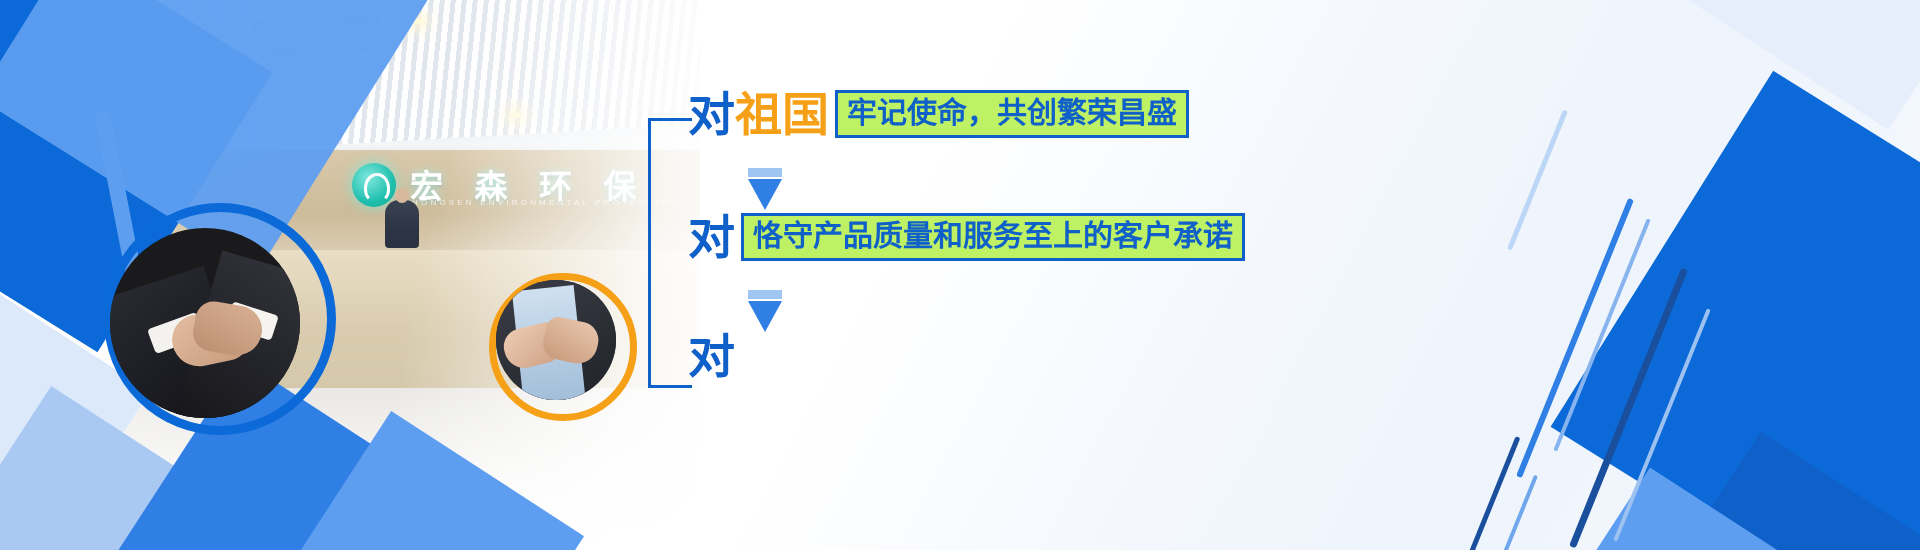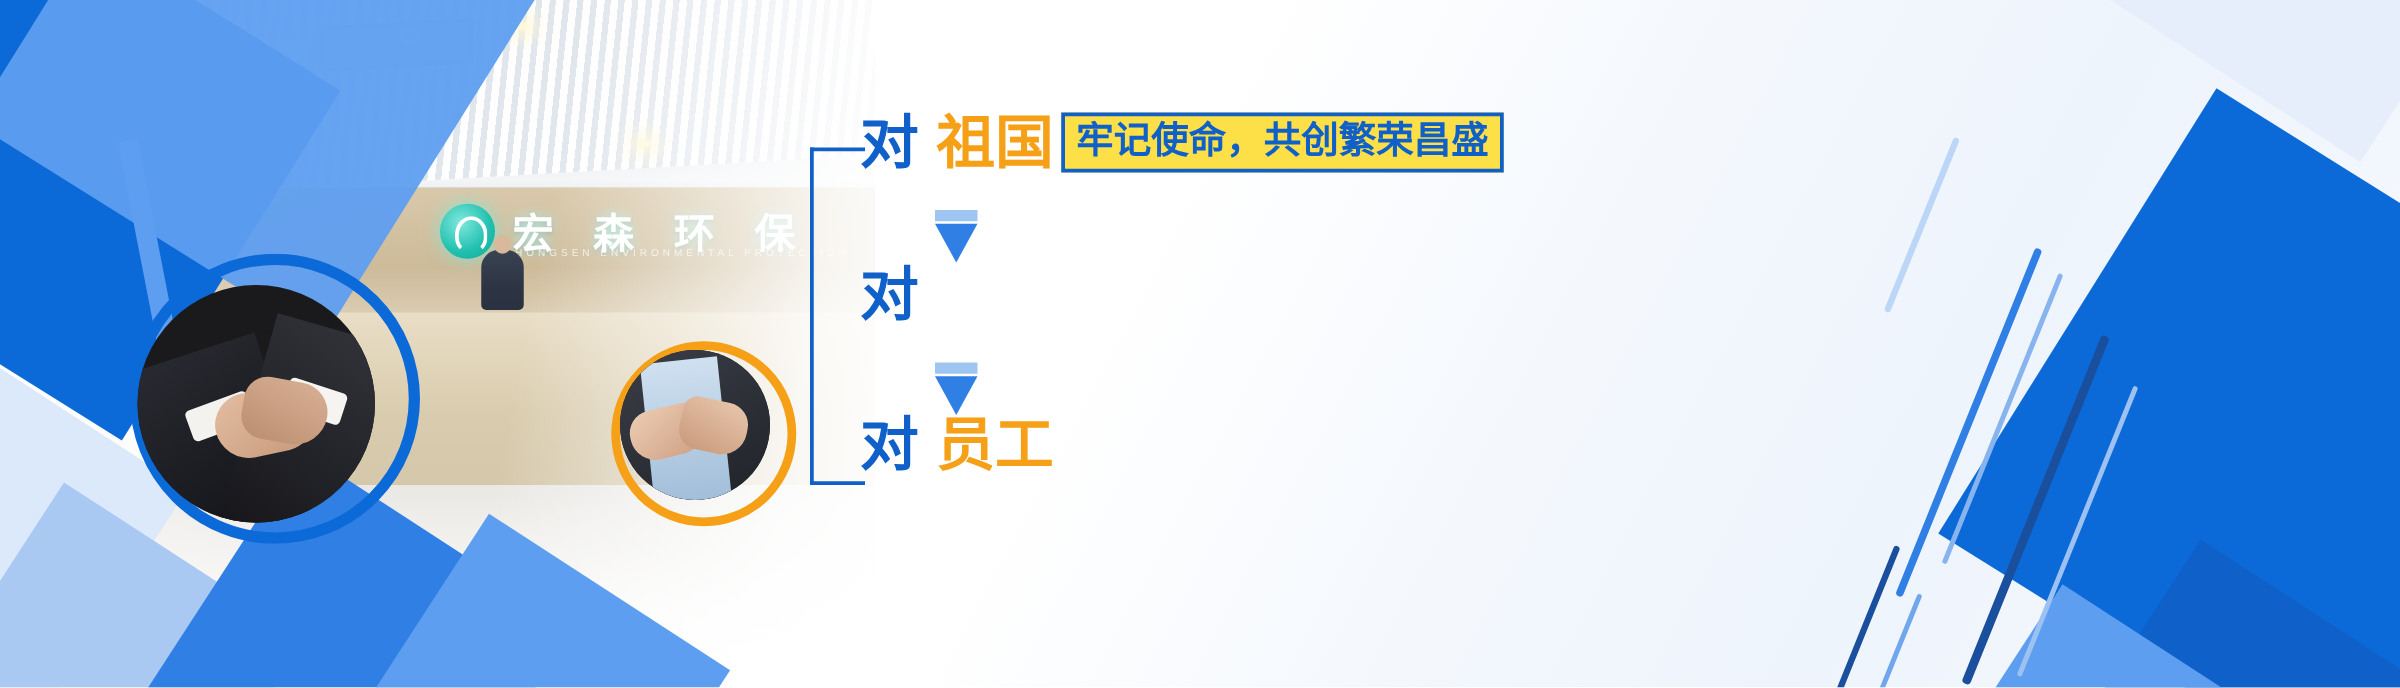--- a/index.html
+++ b/index.html
@@ -291,26 +291,26 @@
   .row-2{top:135px;}
   .row-3{top:255px;}
 
   .label{
     font-size:47px;font-weight:900;line-height:1;
     font-family:"DejaVu Sans",sans-serif;
     letter-spacing:0px;
     display:flex;align-items:baseline;
   }
   .label .blue{color:#1060c9;}
-  .label .orange{color:#f5a016;margin-left:14px;}
+  .label .orange{color:#f5a016;}
 
   .pill{
     margin-left:6px;
     border:3px solid #1060c9;
-    background:#fde047;
+    background:#bef264;
     color:#1060c9;
     font-size:30px;
     font-weight:800;
     font-family:"DejaVu Sans",sans-serif;
     padding:5px 9px 7px 9px;
     line-height:1;
     letter-spacing:0px;
   }
 
   .arrow{
@@ -421,28 +421,28 @@
 
     <div class="arrow arrow-1">
       <div class="cap"></div>
       <div class="tri"></div>
     </div>
 
     <div class="row row-2">
       <div class="label">
         <span class="blue">对</span>
       </div>
+      <div class="pill">恪守产品质量和服务至上的客户承诺</div>
     </div>
 
     <div class="arrow arrow-2">
       <div class="cap"></div>
       <div class="tri"></div>
     </div>
 
     <div class="row row-3">
       <div class="label">
         <span class="blue">对</span>
-          <span class="orange">员工</span>
       </div>
     </div>
 
   </div>
 </div>
 
 </body></html>

